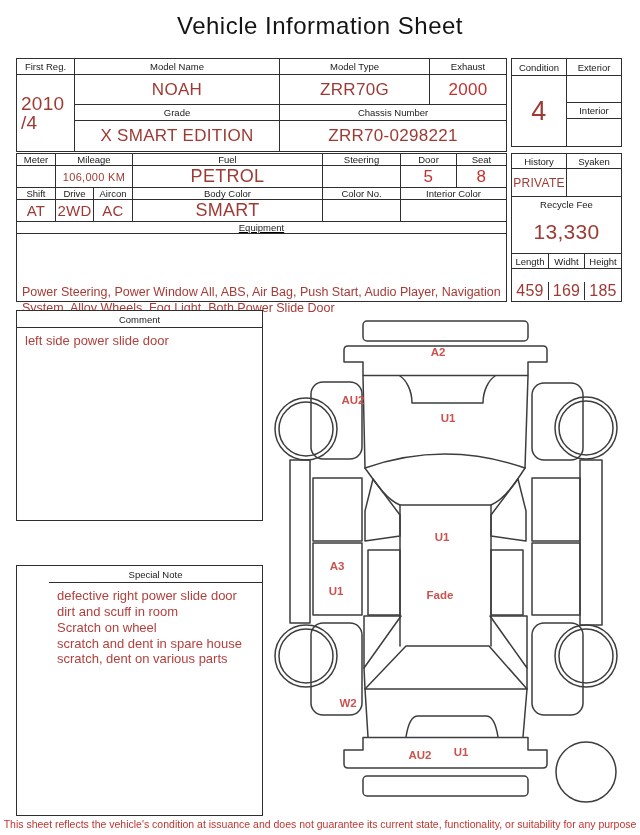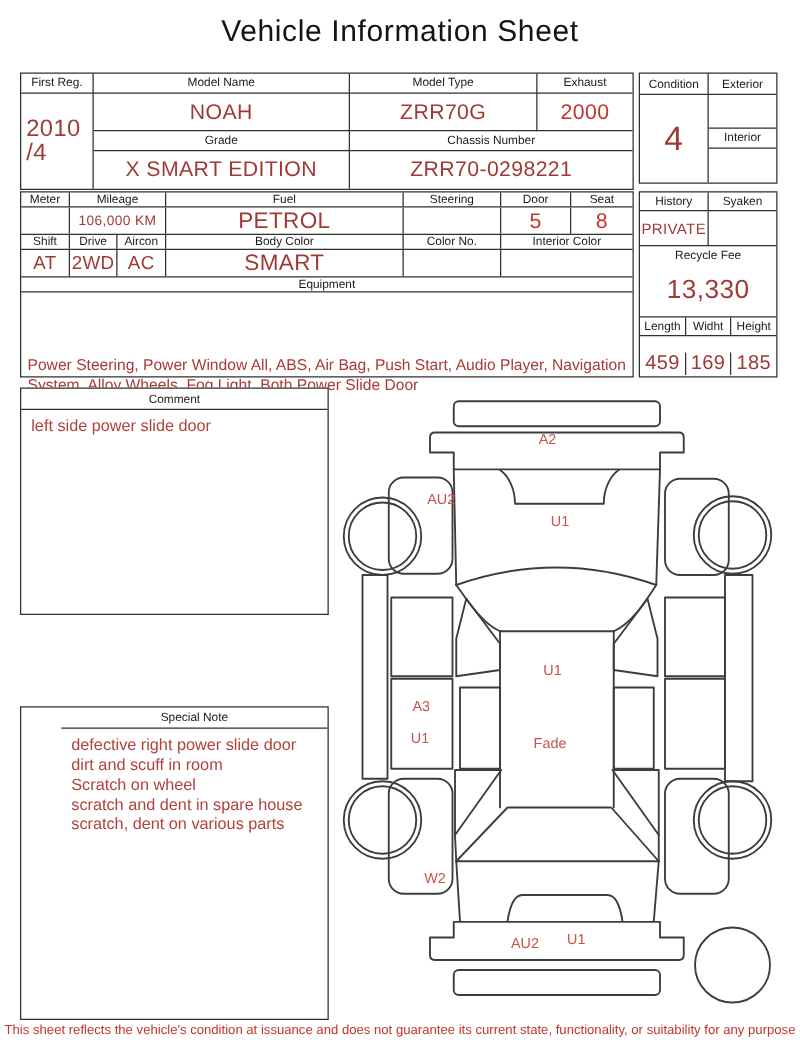--- a/index.html
+++ b/index.html
@@ -29,46 +29,46 @@
   .cond-val{grid-column:1;grid-row:2/5;font-size:27px;}
 
   
   .t2{left:16px;top:153px;width:491px;height:149px;display:flex;flex-direction:column;}
   .r{display:flex;box-sizing:border-box;}
   .rh{height:15px;}
   .rv1{height:28px;}
   .rv2{height:29px;}
   .w-meter{width:39px}.w-mile{width:77px}.w-fuel{width:190px}.w-steer{width:78px}.w-door{width:56px}.w-seat{flex:1}
   .w-shift{width:39px}.w-drive{width:38px}.w-air{width:39px}.w-body{width:190px}.w-colno{width:78px}.w-int{flex:1}
-  .equip-hd{height:15px;}
+  .equip-hd{height:15px;text-decoration:underline;}
   .equip-txt{flex:1;padding:2px 5px;font-size:12.5px;line-height:1.28;color:#a83b36;box-sizing:border-box;margin-top:48px;}
 
   
   .b2{left:511px;top:153px;width:111px;height:149px;display:flex;flex-direction:column;}
   .half{width:55px;}
   .half2{flex:1;}
   .fee-hd{height:14px;}
   .fee-val{height:43px;font-size:21px;}
   .lwh{width:37px;}
   .lwh2{width:36px;}
   .lwh3{flex:1;}
   .lwh-vals{height:31px;font-size:16px;align-items:flex-end;}
 
   
-  .cmt{left:16px;top:310px;width:247px;height:182px;}
+  .cmt{left:16px;top:310px;width:247px;height:211px;}
   .note{left:16px;top:565px;width:247px;height:251px;padding-left:32px;}
   .panel-hd{height:17px;display:flex;align-items:center;justify-content:center;
       border-bottom:1px solid #2f2f2f;box-sizing:border-box;}
   .panel-body{padding:5px 8px;font-size:13px;color:#b2403c;line-height:1.22;}
 
   
   .diagram{position:absolute;left:265px;top:313px;width:375px;height:500px;}
   .diagram svg{position:absolute;left:0;top:0;}
   .dlabel{position:absolute;transform:translate(-50%,-50%);font-size:11.5px;
-      color:#c9534e;white-space:nowrap;}
+      color:#c9534e;white-space:nowrap;font-weight:bold;}
   .dl0{left:173px;top:39px}.dl1{left:88px;top:87px}.dl2{left:183px;top:105px}
   .dl3{left:177px;top:224px}.dl4{left:72px;top:253px}.dl5{left:71px;top:278px}
   .dl6{left:175px;top:282px}.dl7{left:83px;top:390px}.dl8{left:155px;top:442px}
   .dl9{left:196px;top:439px}
 
   .footer{position:absolute;top:818px;left:0;width:100%;text-align:center;
       font-size:10.5px;color:#c13530;}
 </style>
 </head>
 <body>

